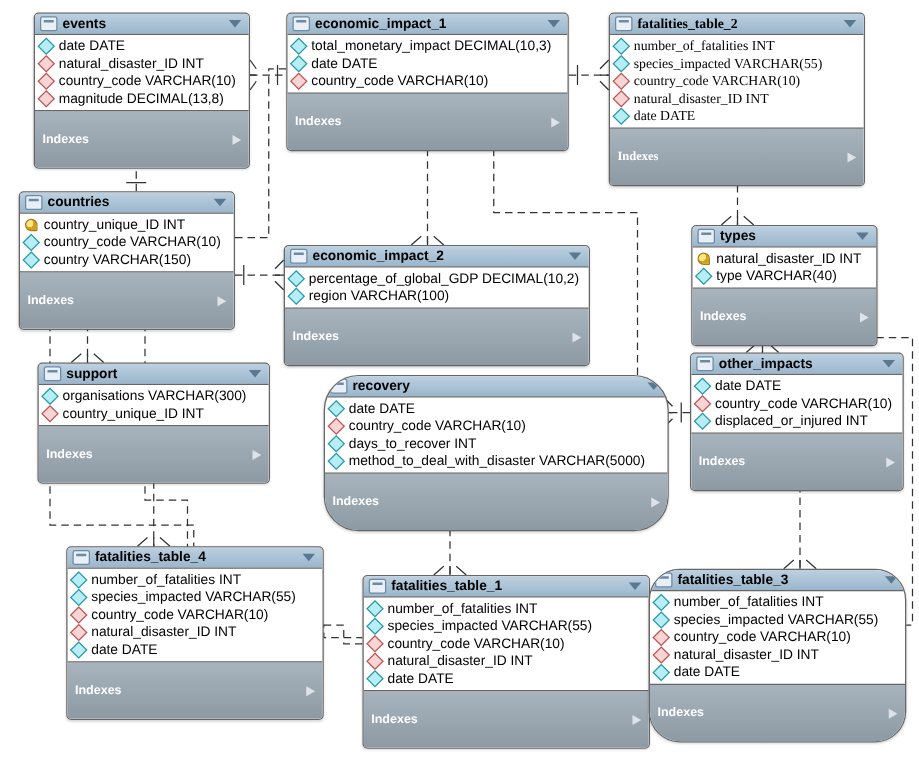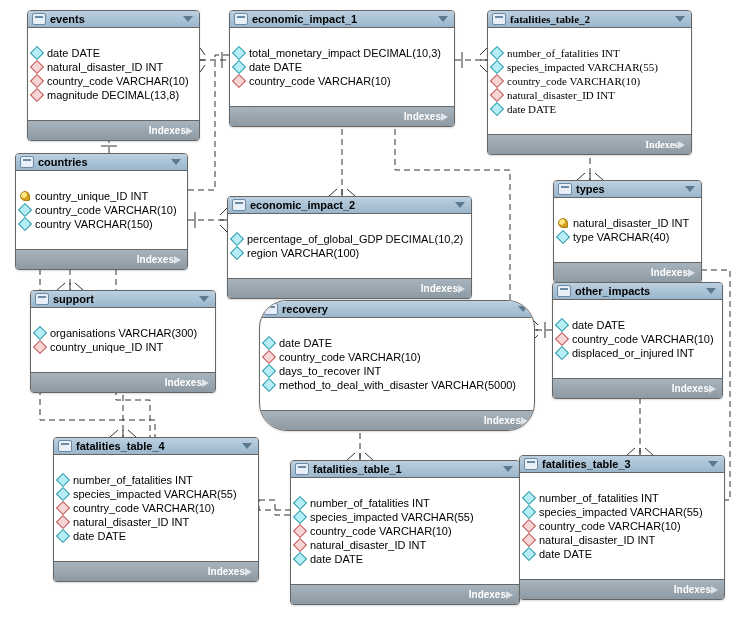--- a/index.html
+++ b/index.html
@@ -53,21 +53,21 @@
     left: 2px; right: 2px; top: 2px; height: 2px;
     background: #6b8aa5;
   }
   .thead .title { flex: 1; }
   .thead .cv {
     width: 0; height: 0;
     border-left: 5px solid transparent;
     border-right: 5px solid transparent;
     border-top: 6px solid #5a7890;
   }
-  .cols { padding: 18px 0; }
+  .cols { padding: 2px 0; }
   .col {
     display: flex;
     align-items: center;
     padding: 1px 6px 1px 4px;
     white-space: nowrap;
   }
   .col .di {
     width: 10px; height: 10px;
     transform: rotate(45deg);
     border: 1px solid #888;
@@ -80,27 +80,26 @@
     width: 10px; height: 10px;
     margin-right: 5px;
     flex-shrink: 0;
     background: radial-gradient(circle at 35% 35%, #ffe680 0 40%, #d4a020 41% 100%);
     border-radius: 50% 50% 10% 50%;
     border: 1px solid #a87c10;
   }
   .idx {
     background: linear-gradient(#a8b4bd, #8e9aa3);
     border-top: 1px solid #666;
-    padding: 4px 6px;
+    padding: 17px 6px;
     display: flex;
     align-items: center;
     font-size: 10px;
     color: #fff;
     font-weight: bold;
-    text-align: right;
   }
   .idx .lab { flex: 1; }
   .idx .arr {
     width: 0; height: 0;
     border-top: 4px solid transparent;
     border-bottom: 4px solid transparent;
     border-left: 7px solid #dde3e8;
   }
 </style>
 </head>
@@ -435,21 +434,21 @@
         <div class="col">
           <span class="di cyan"></span>
           <span>date DATE</span>
         </div>
       </div>
       <div class="idx">
         <span class="lab">Indexes</span>
         <span class="arr"></span>
       </div>
     </div>
-    <div class="table" style="left: 519px; top: 455px; width: 206px;">
+    <div class="table" style="left: 519px; top: 455px; width: 206px; border-radius: 25px;">
       <div class="thead">
         <span class="hicon"></span>
         <span class="title">fatalities_table_3</span>
         <span class="cv"></span>
       </div>
       <div class="cols">
         <div class="col">
           <span class="di cyan"></span>
           <span>number_of_fatalities INT</span>
         </div>

